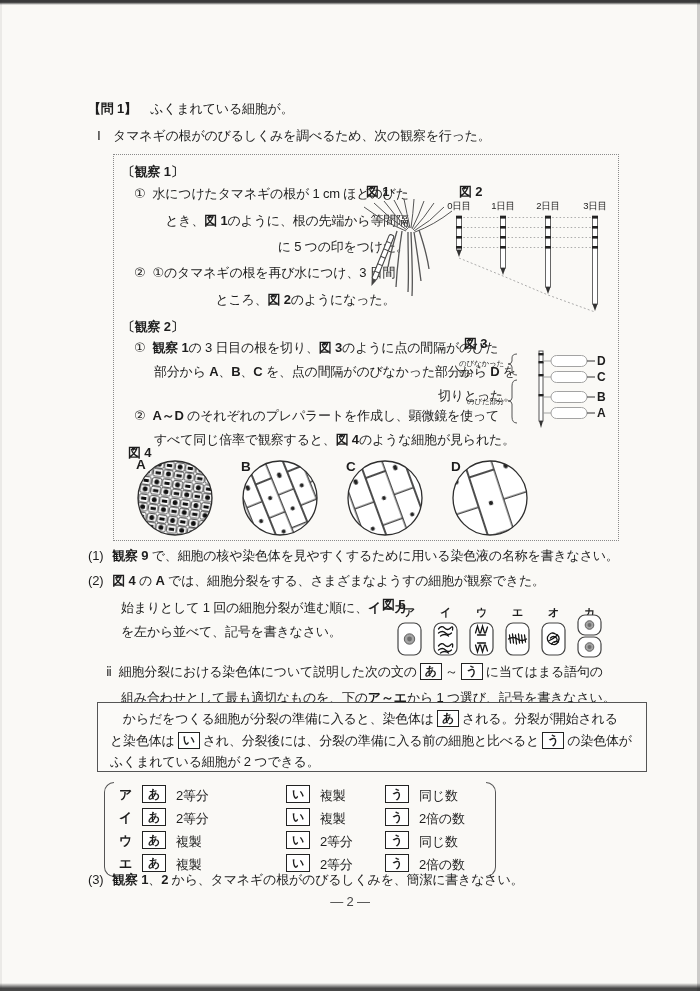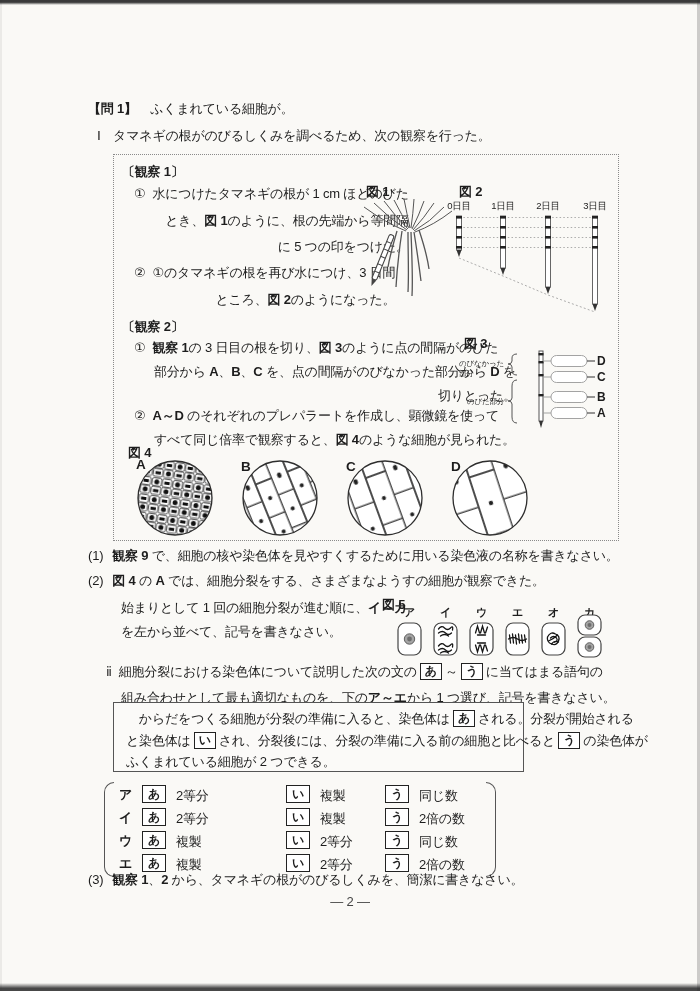--- a/index.html
+++ b/index.html
@@ -375,21 +375,21 @@
       <circle cx="196.5" cy="43" r="4.3" fill="#a5a5a5" stroke="#555" stroke-width="0.9"></circle>
       <circle cx="196.5" cy="43" r="2" fill="#6e6e6e"></circle>
     </g>
   </svg>
 
   <div class="abs item lh25" style="left:106px;top:659px;">
     <div class="line"><span class="inum">ⅱ</span><span><span>細胞分裂における染色体について説明した次の文の</span><span class="boxchar">あ</span><span>～</span><span class="boxchar">う</span><span>に当てはまる語句の</span></span></div>
     <div class="line cont-s"><span>組み合わせとして最も適切なものを、下の</span><span class="bseg">ア～エ</span><span>から 1 つ選び、記号を書きなさい。</span></div>
   </div>
 
-  <div class="abs stmt" style="left:113px;top:702px;width:411px;height:70px;">
+  <div class="abs stmt" style="left:97px;top:702px;width:550px;height:70px;">
     <div class="line"><span>　からだをつくる細胞が分裂の準備に入ると、染色体は</span><span class="boxchar">あ</span><span>される。分裂が開始される</span></div>
     <div class="line"><span>と染色体は</span><span class="boxchar">い</span><span>され、分裂後には、分裂の準備に入る前の細胞と比べると</span><span class="boxchar">う</span><span>の染色体が</span></div>
     <div class="line"><span>ふくまれている細胞が 2 つできる。</span></div>
   </div>
 
   <div class="abs opts" style="left:104px;top:782px;width:392px;">
     <div class="brk brk-l"></div>
     <div class="brk brk-r"></div>
     <div class="opt-row" style="top:3px;">
       <span class="opt-label">ア</span>

